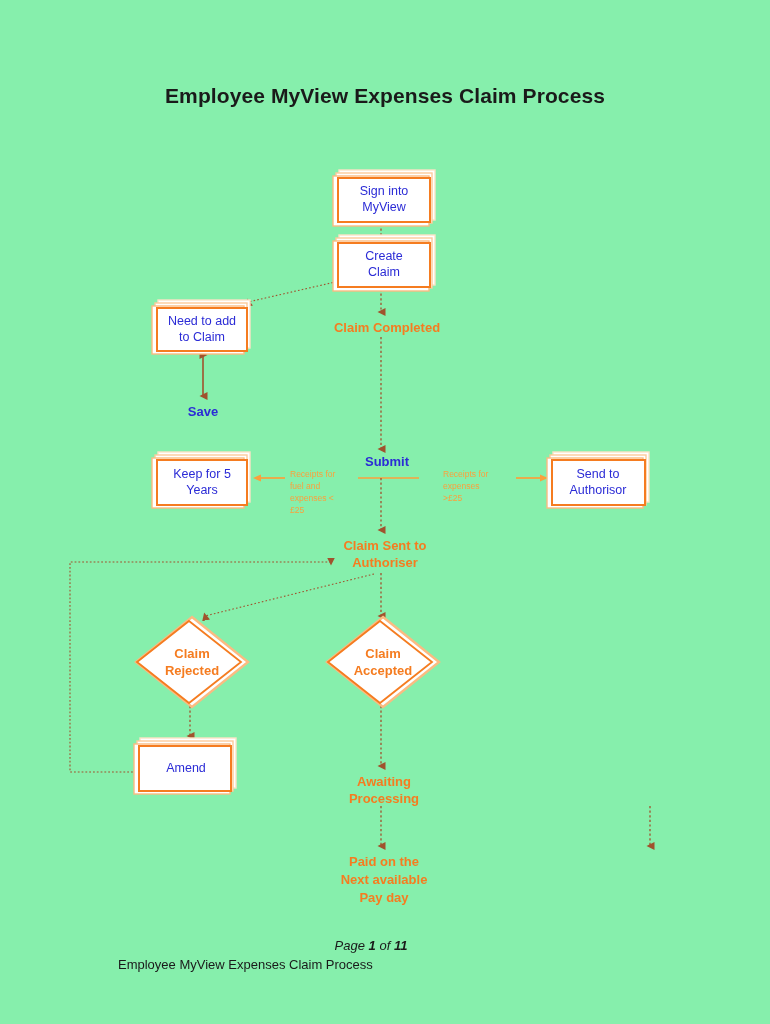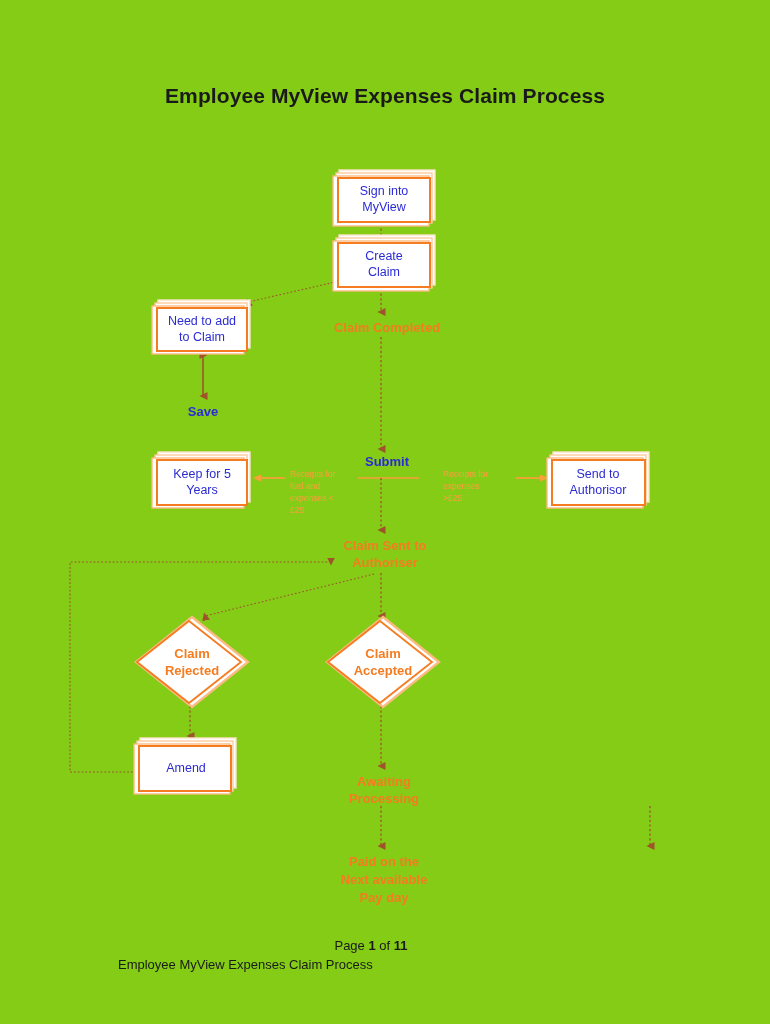--- a/index.html
+++ b/index.html
@@ -11,21 +11,21 @@
     width: 770px;
     height: 1024px;
     font-family: "Liberation Sans", sans-serif;
     position: relative;
     overflow: hidden;
   }
   #page {
     position: relative;
     width: 770px;
     height: 1024px;
-    background: #84cc16;
+    background: #86efac;
   }
   #doc-title {
     position: absolute;
     left: 0;
     top: 84px;
     width: 770px;
     text-align: center;
     font-size: 21px;
     font-weight: bold;
     color: #1a1a1a;
@@ -70,20 +70,21 @@
     position: absolute;
     left: 0;
     top: 938px;
     width: 770px;
     font-size: 13px;
     color: #1a1a1a;
   }
   #footer .pageline {
     text-align: center;
     padding-right: 28px;
+    font-style: italic;
   }
   #footer .pageline b { font-weight: bold; }
   #footer .docline {
     text-align: left;
     padding-left: 118px;
     margin-top: 4px;
   }
 </style>
 </head>
 <body>

